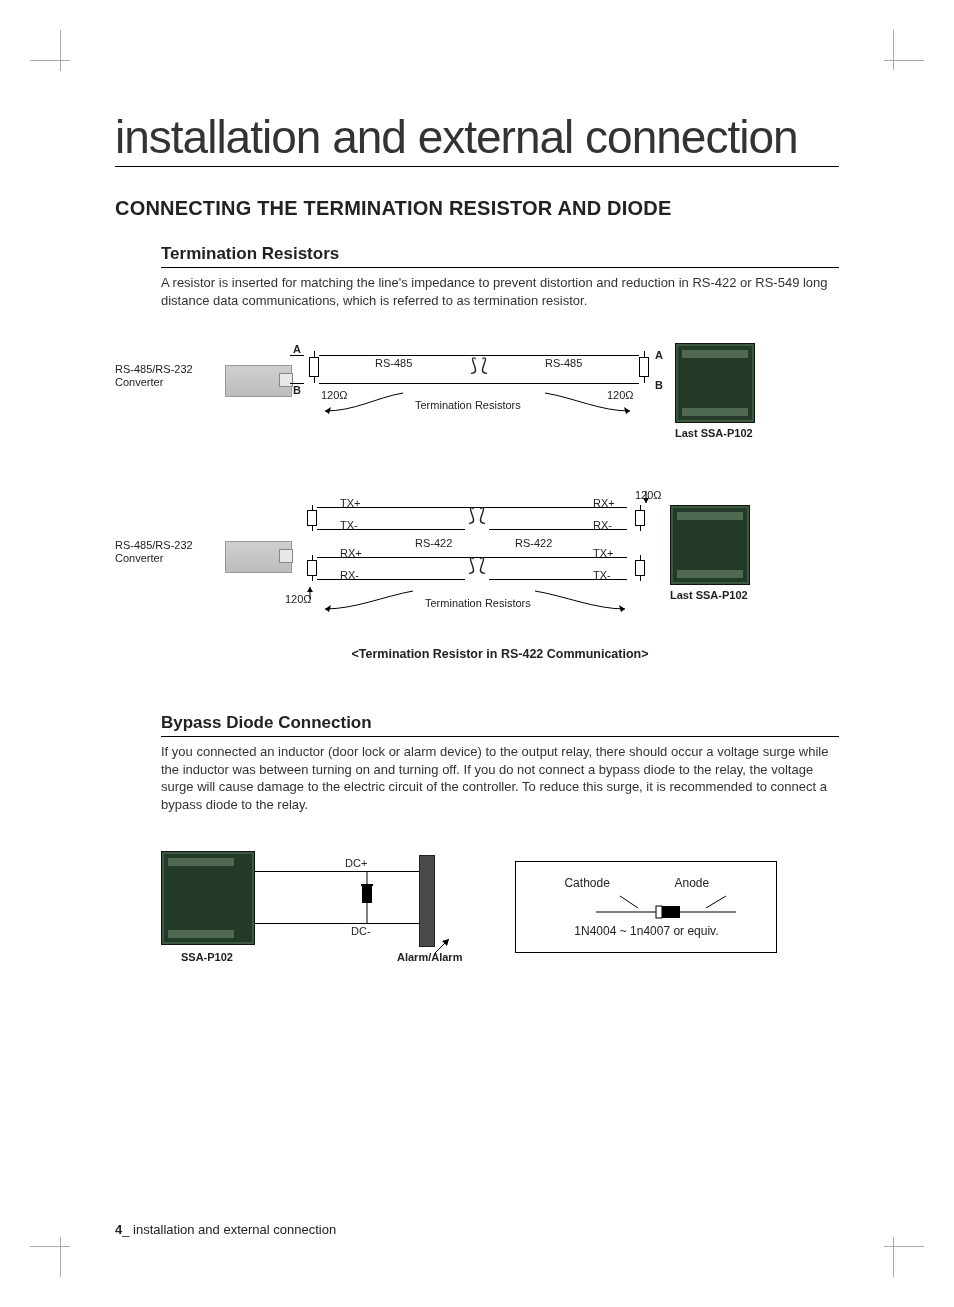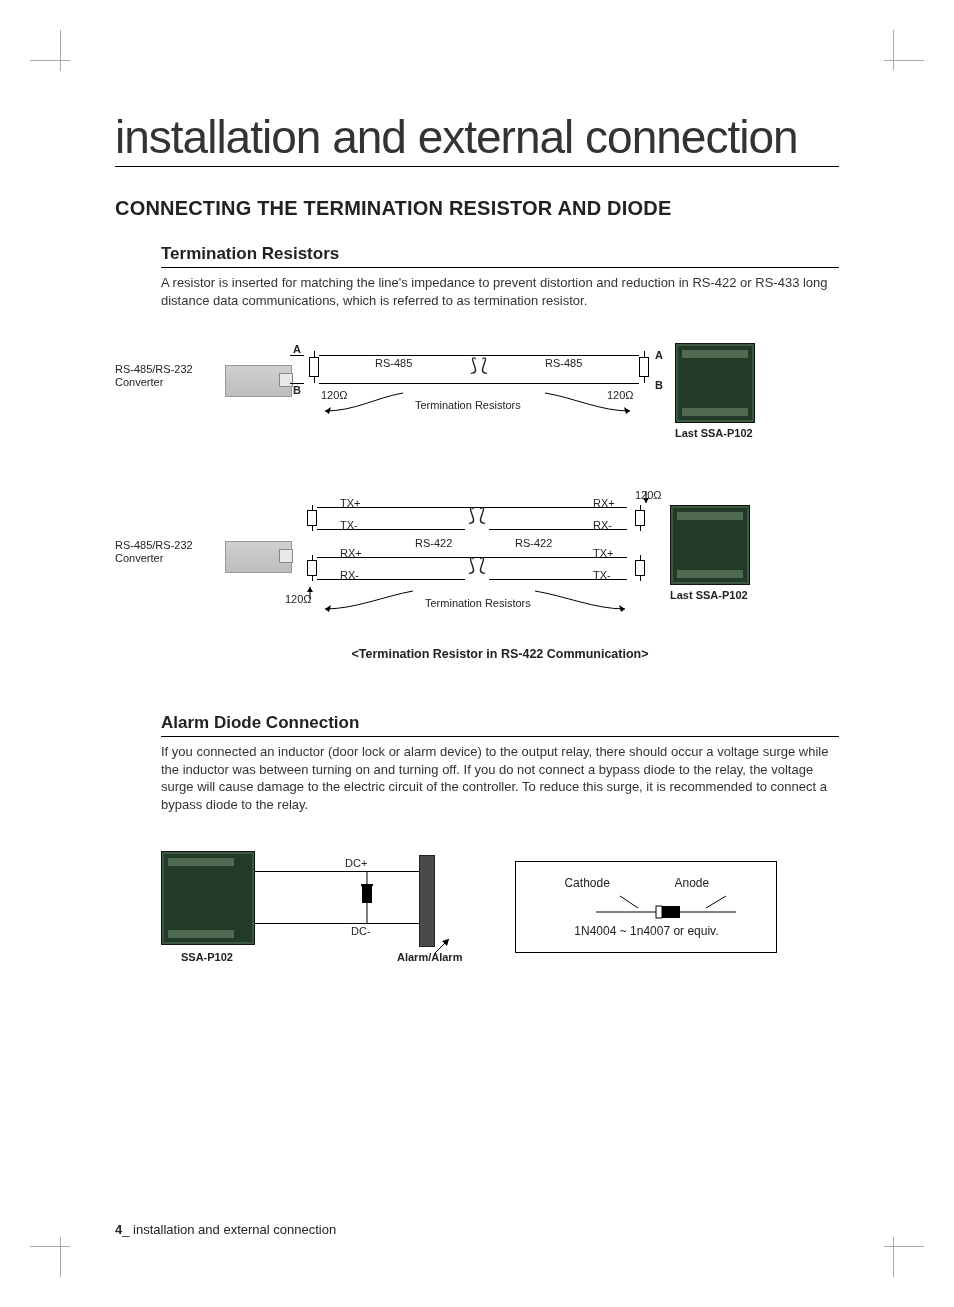--- a/index.html
+++ b/index.html
@@ -159,21 +159,21 @@
     <div class="crop-bl2"></div>
   <div class="crop-br"></div>
     <div class="crop-br2"></div>
 
   <div class="chapter-title">installation and external connection</div>
 
   <div class="h1">CONNECTING THE TERMINATION RESISTOR AND DIODE</div>
 
   <div class="indent-block">
     <div class="h2">Termination Resistors</div>
-    <p class="body-text">A resistor is inserted for matching the line's impedance to prevent distortion and reduction in RS-422 or RS-433 long distance data communications, which is referred to as termination resistor.</p>
+    <p class="body-text">A resistor is inserted for matching the line's impedance to prevent distortion and reduction in RS-422 or RS-549 long distance data communications, which is referred to as termination resistor.</p>
 
     <div class="diagram-zone" style="height:130px;">
       <span class="tiny n" style="left:0; top:30px; width:100px; line-height:1.2;">RS-485/RS-232 Converter</span>
       <div class="converter" style="left:110px; top:32px;"></div>
 
       <div class="resistor-v" style="left:194px; top:18px;">
         <div class="lead" style="height:6px;"></div>
           <div class="box"></div>
           <div class="lead" style="height:6px;"></div>
       </div>
@@ -275,21 +275,21 @@
           <path d="M90 18 l-6 -4 l2 7 z" fill="#000"></path>
         </svg>
 
       <div class="pcb" style="left:555px; top:18px;"></div>
       <span class="tiny" style="left:555px; top:102px;">Last SSA-P102</span>
     </div>
     <div class="caption-mid">&lt;Termination Resistor in RS-422 Communication&gt;</div>
 
     <div style="height:30px;"></div>
 
-    <div class="h2">Alarm Diode Connection</div>
+    <div class="h2">Bypass Diode Connection</div>
     <p class="body-text">If you connected an inductor (door lock or alarm device) to the output relay, there should occur a voltage surge while the inductor was between turning on and turning off. If you do not connect a bypass diode to the relay, the voltage surge will cause damage to the electric circuit of the controller. To reduce this surge, it is recommended to connect a bypass diode to the relay.</p>
 
     <div style="margin-top:28px;">
       <div class="bypass-left">
         <div class="pcb" style="left:0; top:10px; width:92px; height:92px;"></div>
         <span class="tiny" style="left:20px; top:110px;">SSA-P102</span>
 
         <div class="wire-h" style="left:94px; top:30px; width:165px;"></div>
         <div class="wire-h" style="left:94px; top:82px; width:165px;"></div>
         <span class="tiny n" style="left:184px; top:16px;">DC+</span>

